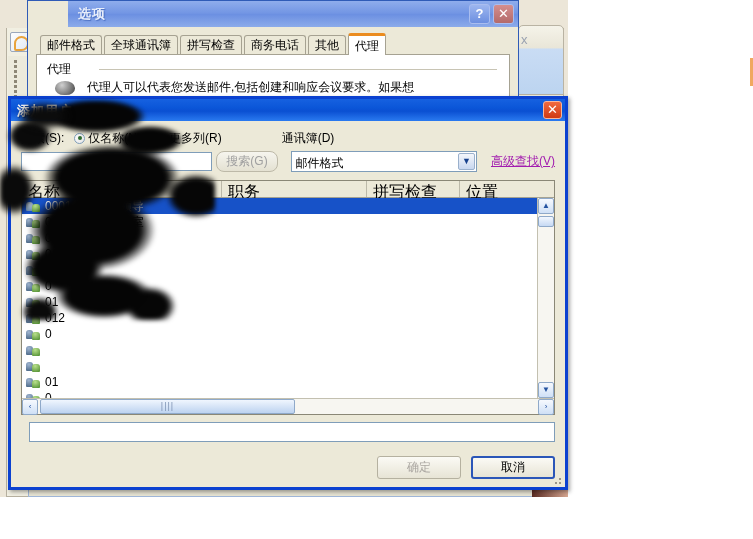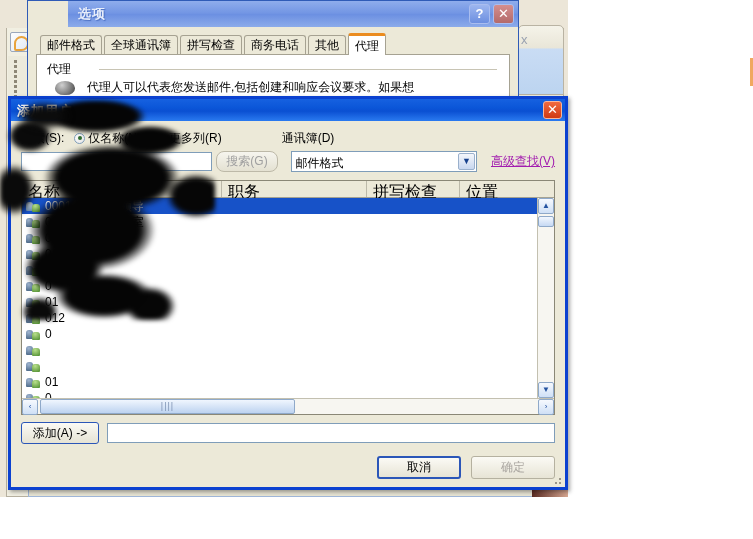--- a/index.html
+++ b/index.html
@@ -498,26 +498,25 @@
       </div>
 
       <div id="hscroll">
         <div class="sb-btn" id="hsb-left">‹</div>
         <div id="hsb-thumb">||||</div>
         <div class="sb-btn" id="hsb-right">›</div>
       </div>
     </div>
 
     <div id="addrow">
-      <button id="add-button">添加(A) -&gt;</button>
       <input id="added-input" type="text" value="" style="">
     </div>
 
     <div id="footer">
+      <button class="dlg-btn" id="ok-button">确定</button>
       <button class="dlg-btn" id="cancel-button">取消</button>
-      <button class="dlg-btn" id="ok-button">确定</button>
     </div>
   </div>
   <div id="grip"></div>
 </div>
 
 <div id="redaction"></div>
 <div id="redaction2"></div>
 
 </body></html>

